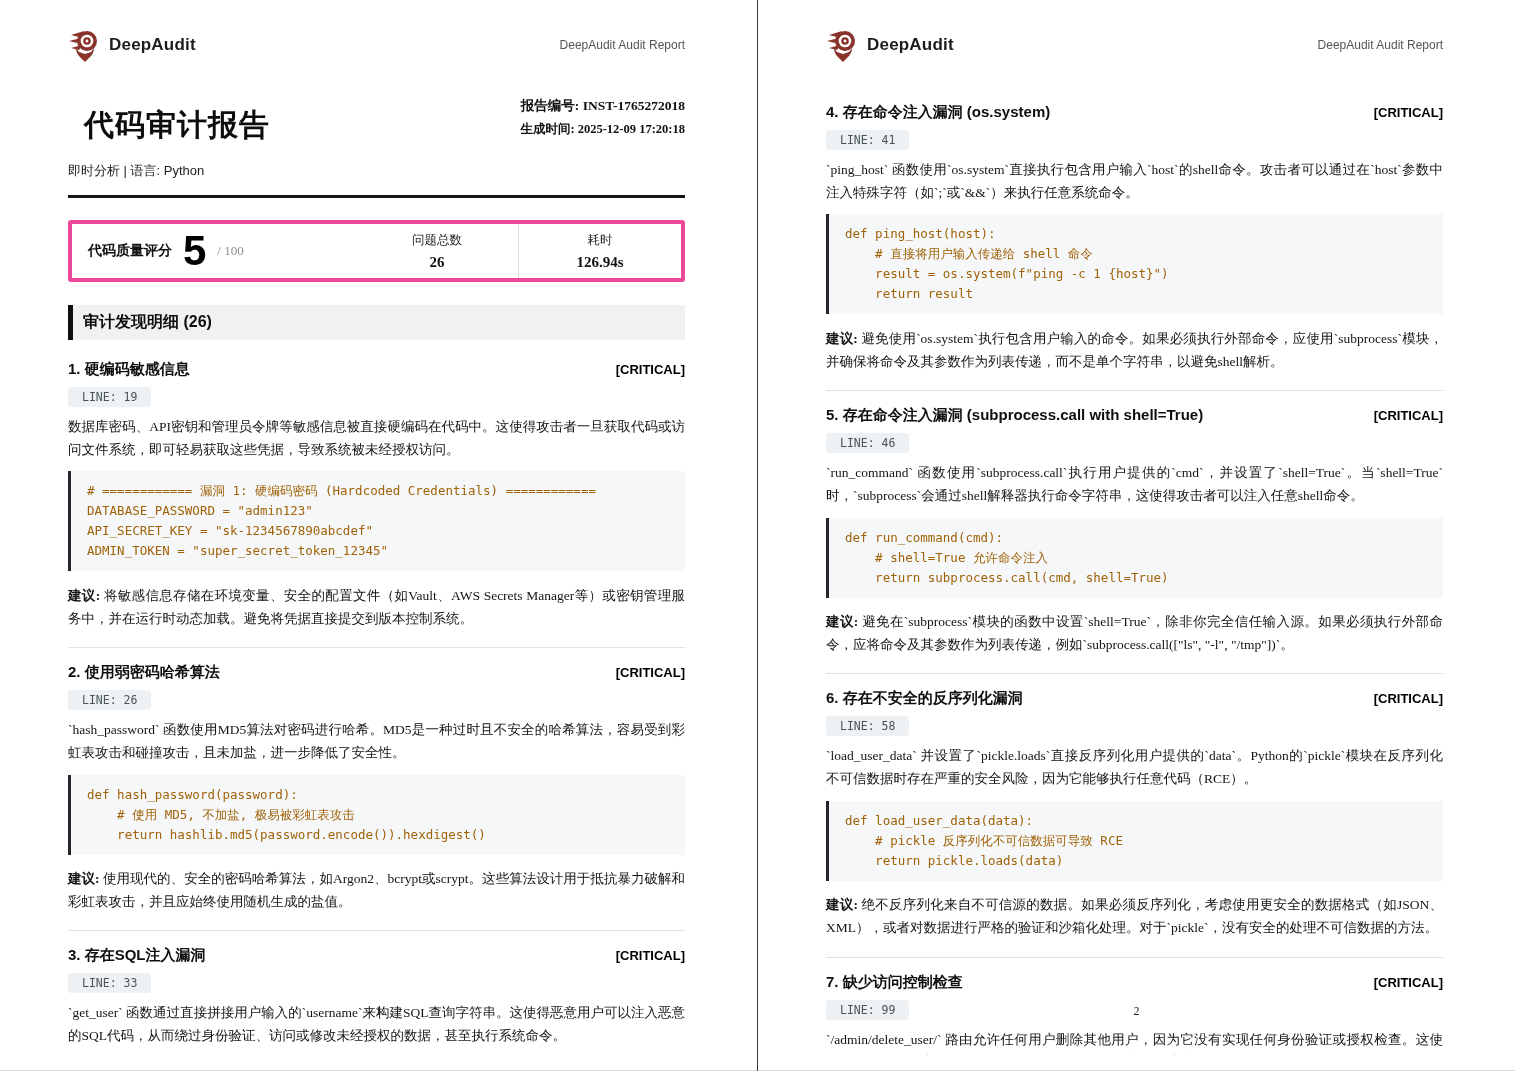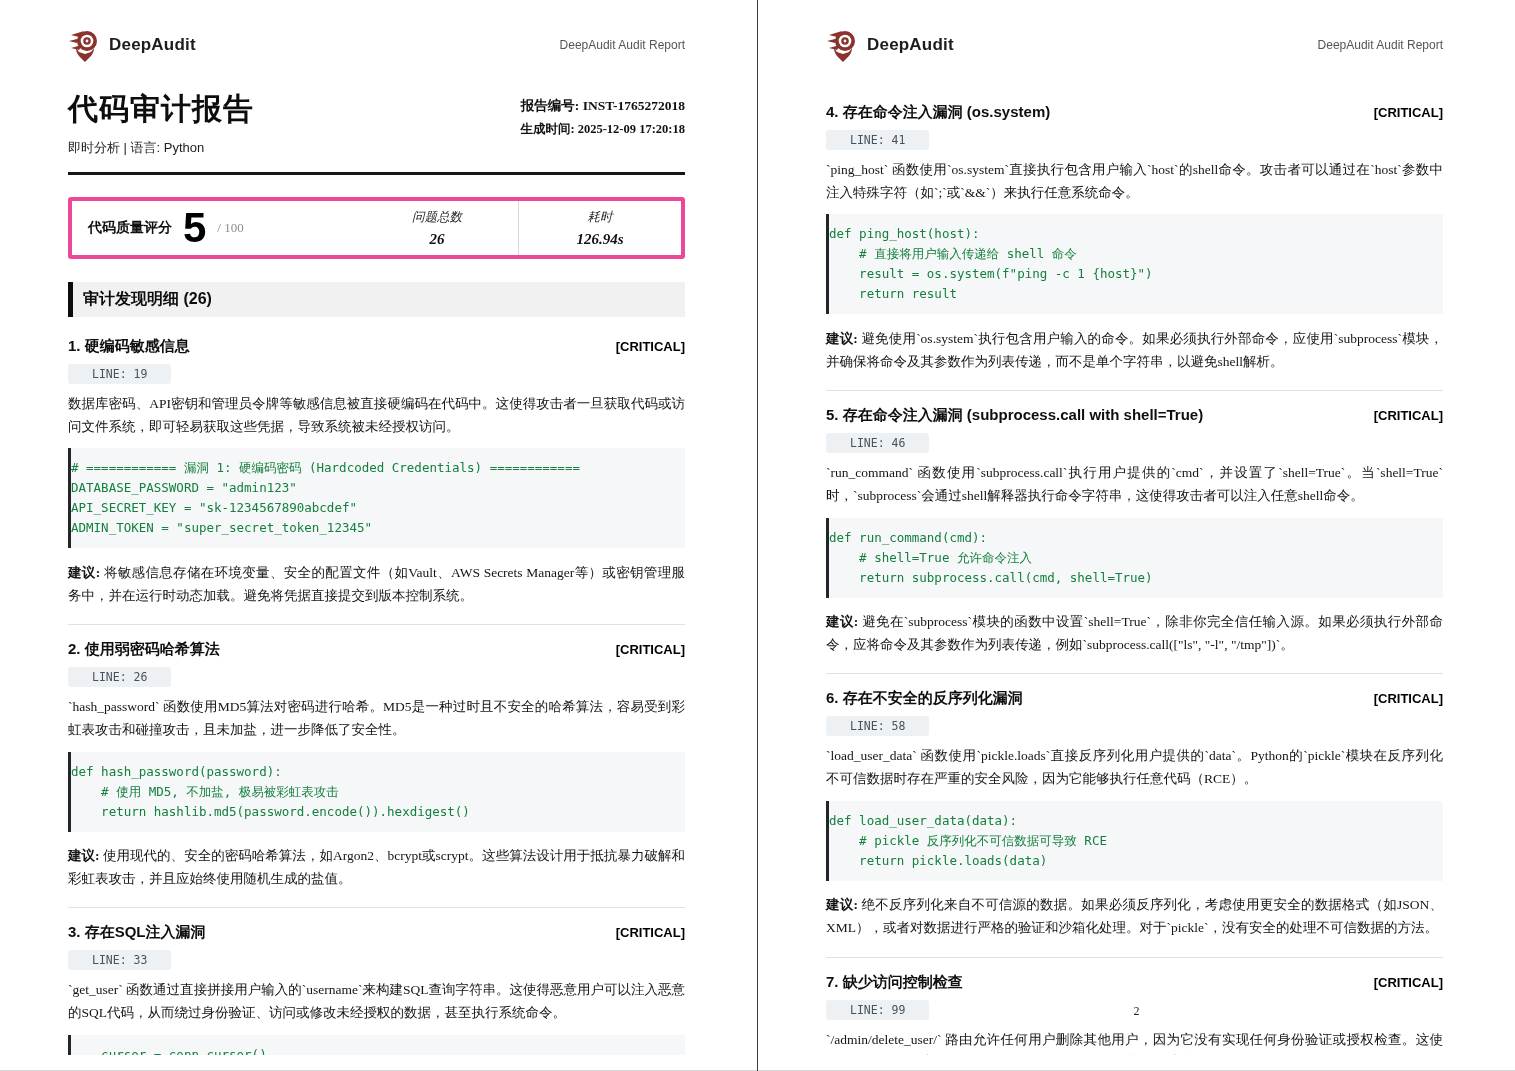--- a/index.html
+++ b/index.html
@@ -15,64 +15,64 @@
   .page-divider { width:1px; background:#3a3a3a; height:1071px; }
 
   
   .page-head { display:flex; justify-content:space-between; align-items:center; height:40px; }
   .brand { display:flex; align-items:center; gap:7px; }
   .brand-name { font-size:17px; font-weight:700; color:#1d1d1d; letter-spacing:.2px; }
   .head-right { font-size:12px; color:#555; }
 
   
   .title-row { display:flex; justify-content:space-between; align-items:flex-start; margin-top:24px; }
-  .doc-title { margin:0; font-size:30px; font-weight:700; color:#0d0d0d; letter-spacing:1px; }
+  .doc-title { margin:16px; font-size:30px; font-weight:700; color:#0d0d0d; letter-spacing:1px; }
   .doc-subtitle { margin-top:9px; font-size:13px; color:#222; }
   .doc-meta { text-align:right; font-family:"Liberation Serif", serif; padding-top:8px; }
   .meta1 { font-size:13.5px; font-weight:700; color:#101010; }
   .meta2 { font-size:12.5px; font-weight:600; color:#101010; margin-top:6px; }
   .thick-rule { border:none; border-top:3px solid #161616; margin:15px 0 22px; }
 
   
   .score-box {
     display:flex; align-items:stretch; border:4px solid #ec4899; border-radius:3px;
     height:62px; margin-bottom:23px; box-sizing:border-box;
   }
   .score-main { flex:0 0 44%; display:flex; align-items:center; gap:11px; padding-left:16px; }
   .score-label { font-family:"Liberation Serif", serif; font-size:14px; font-weight:700; }
   .score-value { font-size:42px; font-weight:700; line-height:.9; color:#000; }
   .score-total { font-family:"Liberation Serif", serif; font-size:13px; color:#8d8d8d; }
-  .stat { flex:1; display:flex; flex-direction:column; justify-content:center; text-align:center;font-style:italic; }
+  .stat { flex:1; display:flex; flex-direction:column; justify-content:center; text-align:center; }
   .stat.bordered { border-left:1px solid #d9d9d9; }
   .stat-label { font-family:"Liberation Serif", serif; font-size:12.5px; color:#1f1f1f; }
   .stat-value { font-family:"Liberation Serif", serif; font-size:15px; font-weight:700; margin-top:5px; }
 
   
   .section-head {
     background:#f1f1f1; border-left:5px solid #0d0d0d; padding:7px 10px;
     font-size:16px; font-weight:700; color:#0d0d0d; margin-bottom:20px;
   }
 
   
   .finding { margin:0; }
   .finding-head { display:flex; justify-content:space-between; align-items:baseline; }
   .f-title { font-size:15px; font-weight:700; color:#0e0e0e; }
   .f-sev { font-size:13px; font-weight:700; color:#000; }
   .line-badge {
     display:inline-block; margin:8px 0 9px; background:#eef1f3; color:#47525c;
-    font-family:"DejaVu Sans Mono", monospace; font-size:11.5px; padding:3px 24px; border-radius:3px;
+    font-family:"DejaVu Sans Mono", monospace; font-size:11.5px; padding:3px 14px; border-radius:3px;
   }
   .f-desc {
     margin:0 0 10px; font-family:"Liberation Serif", serif; font-size:13.5px;
     line-height:1.68; color:#141414; text-align:justify;
   }
   .codeblock {
     margin:2px 0 12px; background:#f5f7f9; border-left:3px solid #22262a;
-    padding:10px 0; font-family:"DejaVu Sans Mono", monospace; font-size:12.5px;
-    line-height:1.6; color:#15803d; white-space:pre; overflow:hidden;
+    padding:10px 16px; font-family:"DejaVu Sans Mono", monospace; font-size:12.5px;
+    line-height:1.6; color:#a16207; white-space:pre; overflow:hidden;
   }
   .f-rec { font-family:"Liberation Serif", serif; font-size:13.5px; line-height:1.68; color:#141414; text-align:justify; }
   .f-rec-label { font-weight:700; }
   .f-sep { border:none; border-top:1px solid #e1e1e1; margin:17px 0 15px; }
 
   .findings-p2 { margin-top:38px; }
   .page-num {
     position:absolute; bottom:36px; left:0; right:0; text-align:center;
     font-family:"Liberation Serif", serif; font-size:12px; color:#222;
   }
@@ -233,21 +233,21 @@
     <p class="f-rec"><span class="f-rec-label">建议:</span> <span>避免在`subprocess`模块的函数中设置`shell=True`，除非你完全信任输入源。如果必须执行外部命令，应将命令及其参数作为列表传递，例如`subprocess.call(["ls", "-l", "/tmp"])`。</span></p>
     <hr class="f-sep">
   </div>
 
   <div class="finding">
     <div class="finding-head">
       <span class="f-title">6. 存在不安全的反序列化漏洞</span>
       <span class="f-sev">[CRITICAL]</span>
     </div>
     <span class="line-badge">LINE: 58</span>
-    <p class="f-desc">`load_user_data` 函数使用`pickle.loads`直接反序列化用户提供的`data`。Python的`pickle`模块在反序列化不可信数据时存在严重的安全风险，因为它能够执行任意代码（RCE）。</p>
+    <p class="f-desc">`load_user_data` 并设置了`pickle.loads`直接反序列化用户提供的`data`。Python的`pickle`模块在反序列化不可信数据时存在严重的安全风险，因为它能够执行任意代码（RCE）。</p>
     <pre class="codeblock">def load_user_data(data):
     # pickle 反序列化不可信数据可导致 RCE
     return pickle.loads(data)</pre>
     <p class="f-rec"><span class="f-rec-label">建议:</span> <span>绝不反序列化来自不可信源的数据。如果必须反序列化，考虑使用更安全的数据格式（如JSON、XML），或者对数据进行严格的验证和沙箱化处理。对于`pickle`，没有安全的处理不可信数据的方法。</span></p>
     <hr class="f-sep">
   </div>
 
   <div class="finding">
     <div class="finding-head">
       <span class="f-title">7. 缺少访问控制检查</span>

